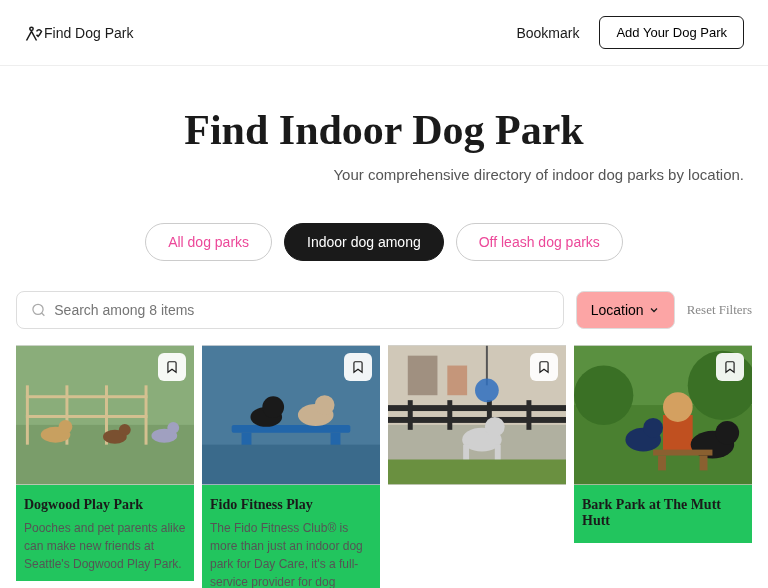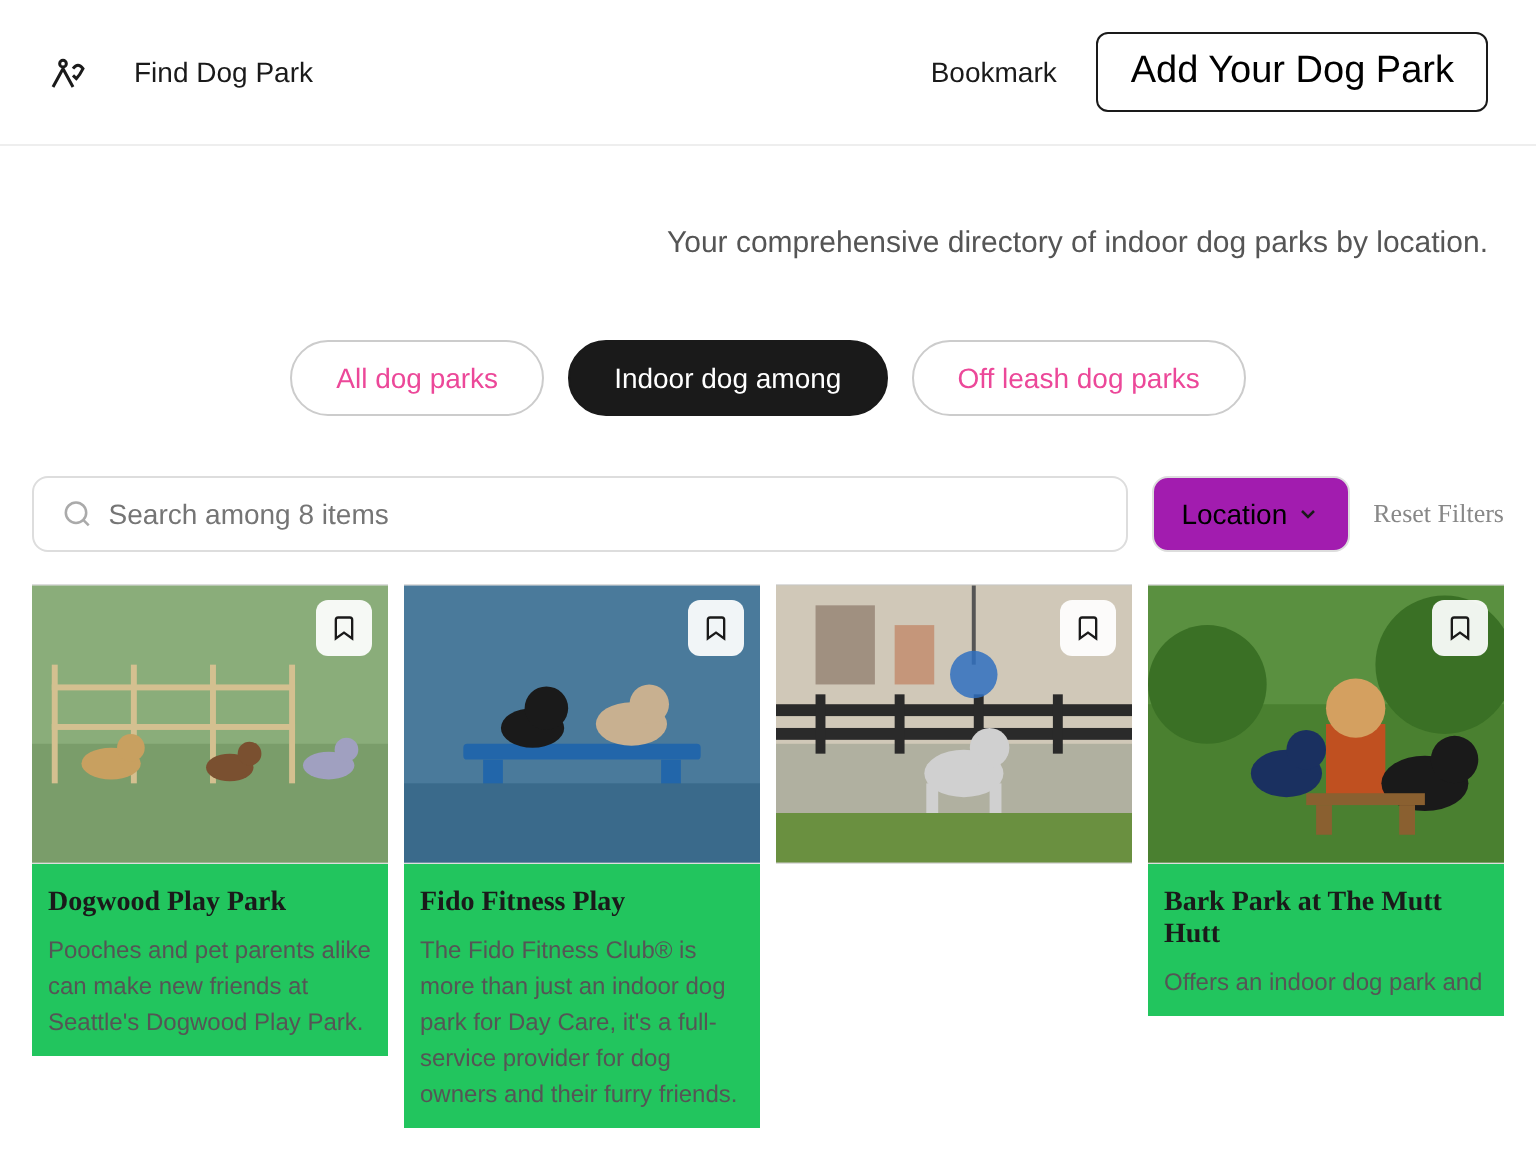--- a/index.html
+++ b/index.html
@@ -3,26 +3,26 @@
   <meta charset="utf-8">
   <style>
     * { box-sizing: border-box; margin: 0; padding: 0; }
     body { font-family: Georgia, 'Times New Roman', serif; background: #fff; color: #1a1a1a; width: 768px; min-height: 588px; overflow-x: hidden; }
 
     
     nav {
       display: flex; align-items: center; justify-content: space-between;
       padding: 16px 24px; border-bottom: 1px solid #eee;
     }
-    .nav-logo { display: flex; align-items: center; gap: 23px; font-size: 14px; font-family: Arial, sans-serif; font-weight: 500; }
+    .nav-logo { display: flex; align-items: center; gap: 0; font-size: 14px; font-family: Arial, sans-serif; font-weight: 500; }
     .nav-logo svg { width: 20px; height: 20px; }
     .nav-right { display: flex; align-items: center; gap: 20px; }
     .nav-bookmark { font-size: 14px; font-family: Arial, sans-serif; cursor: pointer; color: #1a1a1a; background: none; border: none; }
     .nav-add-btn {
-      font-size: 19px; font-family: Arial, sans-serif; padding: 8px 16px;
+      font-size: 13px; font-family: Arial, sans-serif; padding: 8px 16px;
       border: 1.5px solid #1a1a1a; border-radius: 6px; background: #fff;
       cursor: pointer; font-weight: 500;
     }
 
     
     .hero { text-align: center; padding: 40px 24px 30px; }
     .hero h1 { font-size: 42px; font-weight: 700; margin-bottom: 12px; font-family: Georgia, serif; }
     .hero p { font-size: 15px; color: #555; font-family: Arial, sans-serif; text-align: right; }
 
     
@@ -41,21 +41,21 @@
     .search-input-wrap {
       flex: 1; border: 1px solid #ddd; border-radius: 8px; padding: 10px 14px;
       display: flex; align-items: center; gap: 8px; background: #fff;
     }
     .search-input-wrap input {
       border: none; outline: none; font-size: 14px; font-family: Arial, sans-serif;
       color: #888; width: 100%;
     }
     .location-btn {
       display: flex; align-items: center; gap: 4px; padding: 10px 14px;
-      border: 1px solid #ddd; border-radius: 8px; background: #a21caf;
+      border: 1px solid #ddd; border-radius: 8px; background: #fca5a5;
       font-size: 14px; font-family: Arial, sans-serif; cursor: pointer; white-space: nowrap;
     }
     .reset-filters { font-size: 13px; font-family: Liberation Serif, serif; color: #888; cursor: pointer; white-space: nowrap; }
     .card { background: #22c55e; overflow: hidden; position: relative; }
     .card-img-wrap { position: relative; height: 140px; overflow: hidden; background: #ddd; }
     .bookmark-btn {
       position: absolute; top: 8px; right: 8px; width: 28px; height: 28px;
       background: rgba(255,255,255,0.92); border-radius: 6px; border: none;
       cursor: pointer; display: flex; align-items: center; justify-content: center;
       font-size: 14px;
@@ -81,20 +81,21 @@
     </svg>
     <span>Find Dog Park</span>
   </div>
   <div class="nav-right">
     <button class="nav-bookmark">Bookmark</button>
     <button class="nav-add-btn">Add Your Dog Park</button>
   </div>
 </nav>
 
 <div class="hero">
+  <h1>Find Indoor Dog Park</h1>
   <p>Your comprehensive directory of indoor dog parks by location.</p>
 </div>
 
 <div class="filter-tabs">
   <button class="filter-tab">All dog parks</button>
   <button class="filter-tab active">Indoor dog among</button>
   <button class="filter-tab">Off leash dog parks</button>
 </div>
 
 <div class="search-row">
@@ -246,19 +247,18 @@
             <rect x="127" y="111" width="8" height="15" fill="#8a6030"></rect>
           </svg>
           <button class="bookmark-btn">
             <svg width="14" height="14" viewBox="0 0 24 24" fill="none" stroke="#1a1a1a" stroke-width="2">
               <path d="M19 21l-7-5-7 5V5a2 2 0 012-2h10a2 2 0 012 2z"></path>
             </svg>
           </button>
         </div>
         <div class="card-body">
           <div class="card-title">Bark Park at The Mutt Hutt</div>
-          <div class="card-desc">Offers an indoor dog park and</div>
         </div>
       </div>
     </div>
 
   </div>
 </div>
 
 </body></html>

